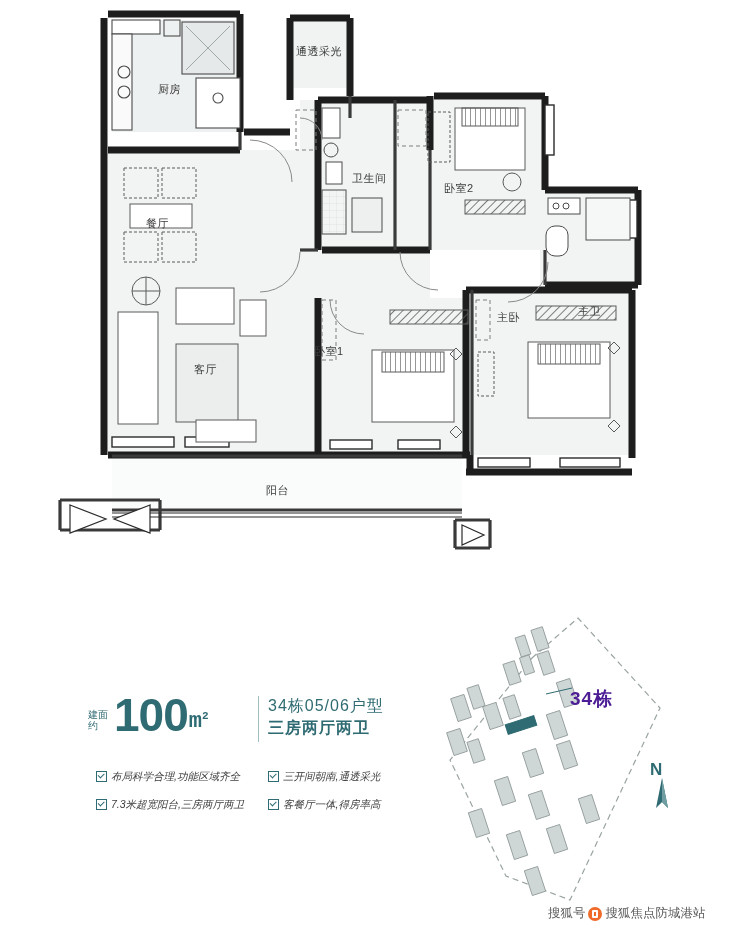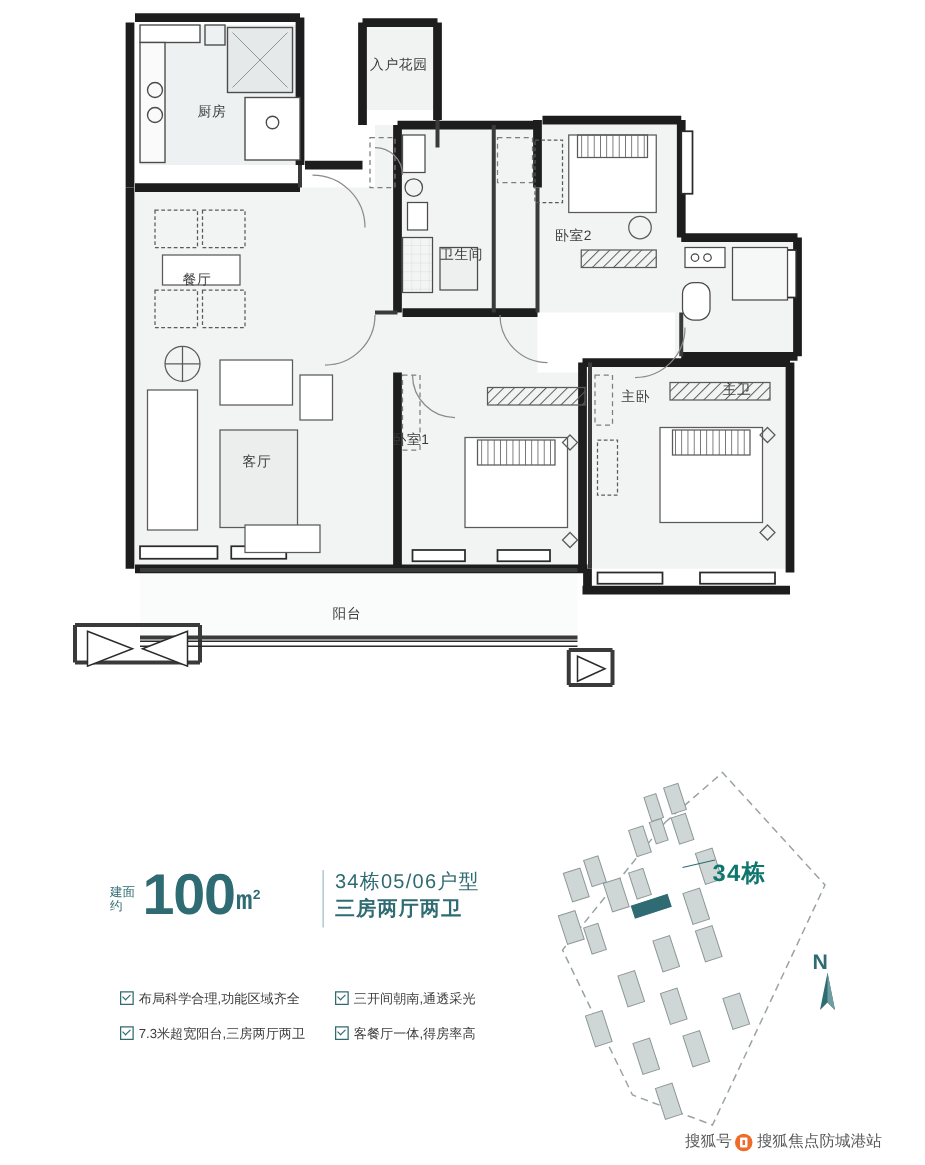--- a/index.html
+++ b/index.html
@@ -42,37 +42,37 @@
   .area-unit{
     font-size:22px;font-weight:bold;color:#2f6b72;line-height:30px;margin-left:1px;font-family:Liberation Mono, monospace;
   }
   .area-unit sup{font-size:11px;vertical-align:super;}
   .divider{
     position:absolute;left:258px;top:96px;width:1px;height:46px;background:#9fbfc3;
   }
   .type-wrap{position:absolute;left:268px;top:95px;}
   .type-line1{font-size:16px;font-weight:normal;color:#2f6b72;line-height:22px;letter-spacing:1px;}
   .type-line2{font-size:16px;font-weight:bold;color:#2f6b72;line-height:22px;letter-spacing:1px;}
-  .features{position:absolute;left:96px;top:192px;width:320px;}
+  .features{position:absolute;left:96px;top:170px;width:320px;font-style:italic;}
   .feat-row{display:flex;margin-bottom:14px;}
   .feat{display:flex;align-items:flex-start;font-size:10.5px;color:#3d3d3d;white-space:nowrap;}
   .feat:first-child{width:172px;}
   .chk{
     width:9px;height:9px;border:1px solid #2f6b72;margin-right:4px;margin-top:1px;
     position:relative;flex:none;
   }
   .chk:after{
     content:"";position:absolute;left:1px;top:1px;width:5px;height:2.5px;
     border-left:1.4px solid #2f6b72;border-bottom:1.4px solid #2f6b72;
     transform:rotate(-45deg);
   }
   
   #sitemap{position:absolute;left:410px;top:0;width:330px;height:332px;}
   .building-tag{
-    position:absolute;left:160px;top:86px;font-size:19px;font-weight:bold;color:#0f766e;
+    position:absolute;left:160px;top:86px;font-size:19px;font-weight:bold;color:#4c1d95;
     letter-spacing:1px;
   }
   .north-n{
     position:absolute;left:240px;top:160px;font-size:17px;font-weight:bold;color:#2f6b72;
   }
   
   .watermark{
     position:absolute;left:548px;top:905px;display:flex;align-items:center;
     font-size:12.5px;color:#5a5a5a;
   }
@@ -273,24 +273,24 @@
 
     <g stroke="#7d7d7d" stroke-width="1" stroke-dasharray="4 3" fill="none">
       <rect x="296" y="110" width="20" height="40"></rect>
       <rect x="398" y="110" width="28" height="36"></rect>
       <rect x="322" y="300" width="14" height="60"></rect>
       <rect x="476" y="300" width="14" height="40"></rect>
     </g>
   </svg>
 
   <div class="roomlabel" style="left:158px;top:82px;">厨房</div>
-  <div class="roomlabel" style="left:296px;top:44px;">入户花园</div>
+  <div class="roomlabel" style="left:296px;top:44px;">通透采光</div>
   <div class="roomlabel" style="left:146px;top:216px;">餐厅</div>
   <div class="roomlabel" style="left:194px;top:362px;">客厅</div>
-  <div class="roomlabel" style="left:352px;top:196px;">卫生间</div>
+  <div class="roomlabel" style="left:352px;top:171px;">卫生间</div>
   <div class="roomlabel" style="left:424px;top:181px;padding-left:20px;">卧室2</div>
   <div class="roomlabel" style="left:578px;top:258px;margin-top:46px;">主卫</div>
   <div class="roomlabel" style="left:314px;top:344px;">卧室1</div>
   <div class="roomlabel" style="left:497px;top:310px;">主卧</div>
   <div class="roomlabel" style="left:266px;top:483px;">阳台</div>
 </div>
 
 <div id="infoblock">
 
   <div class="area-wrap">

